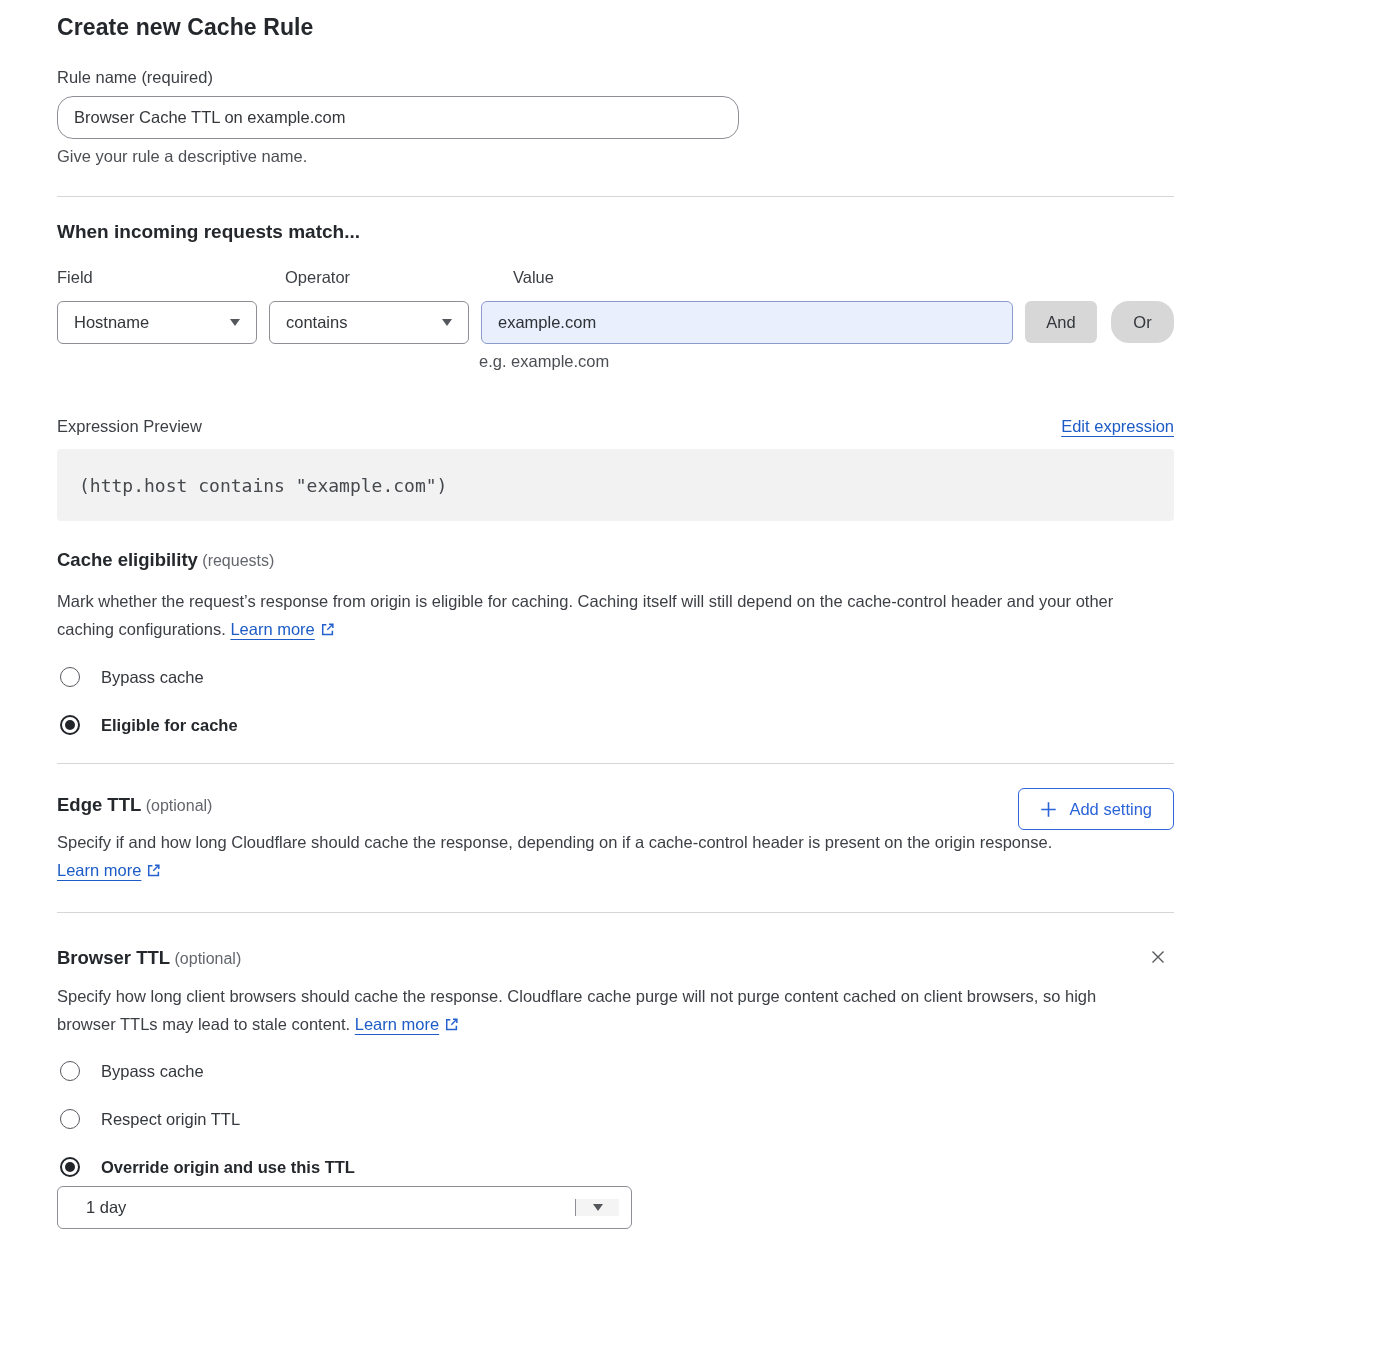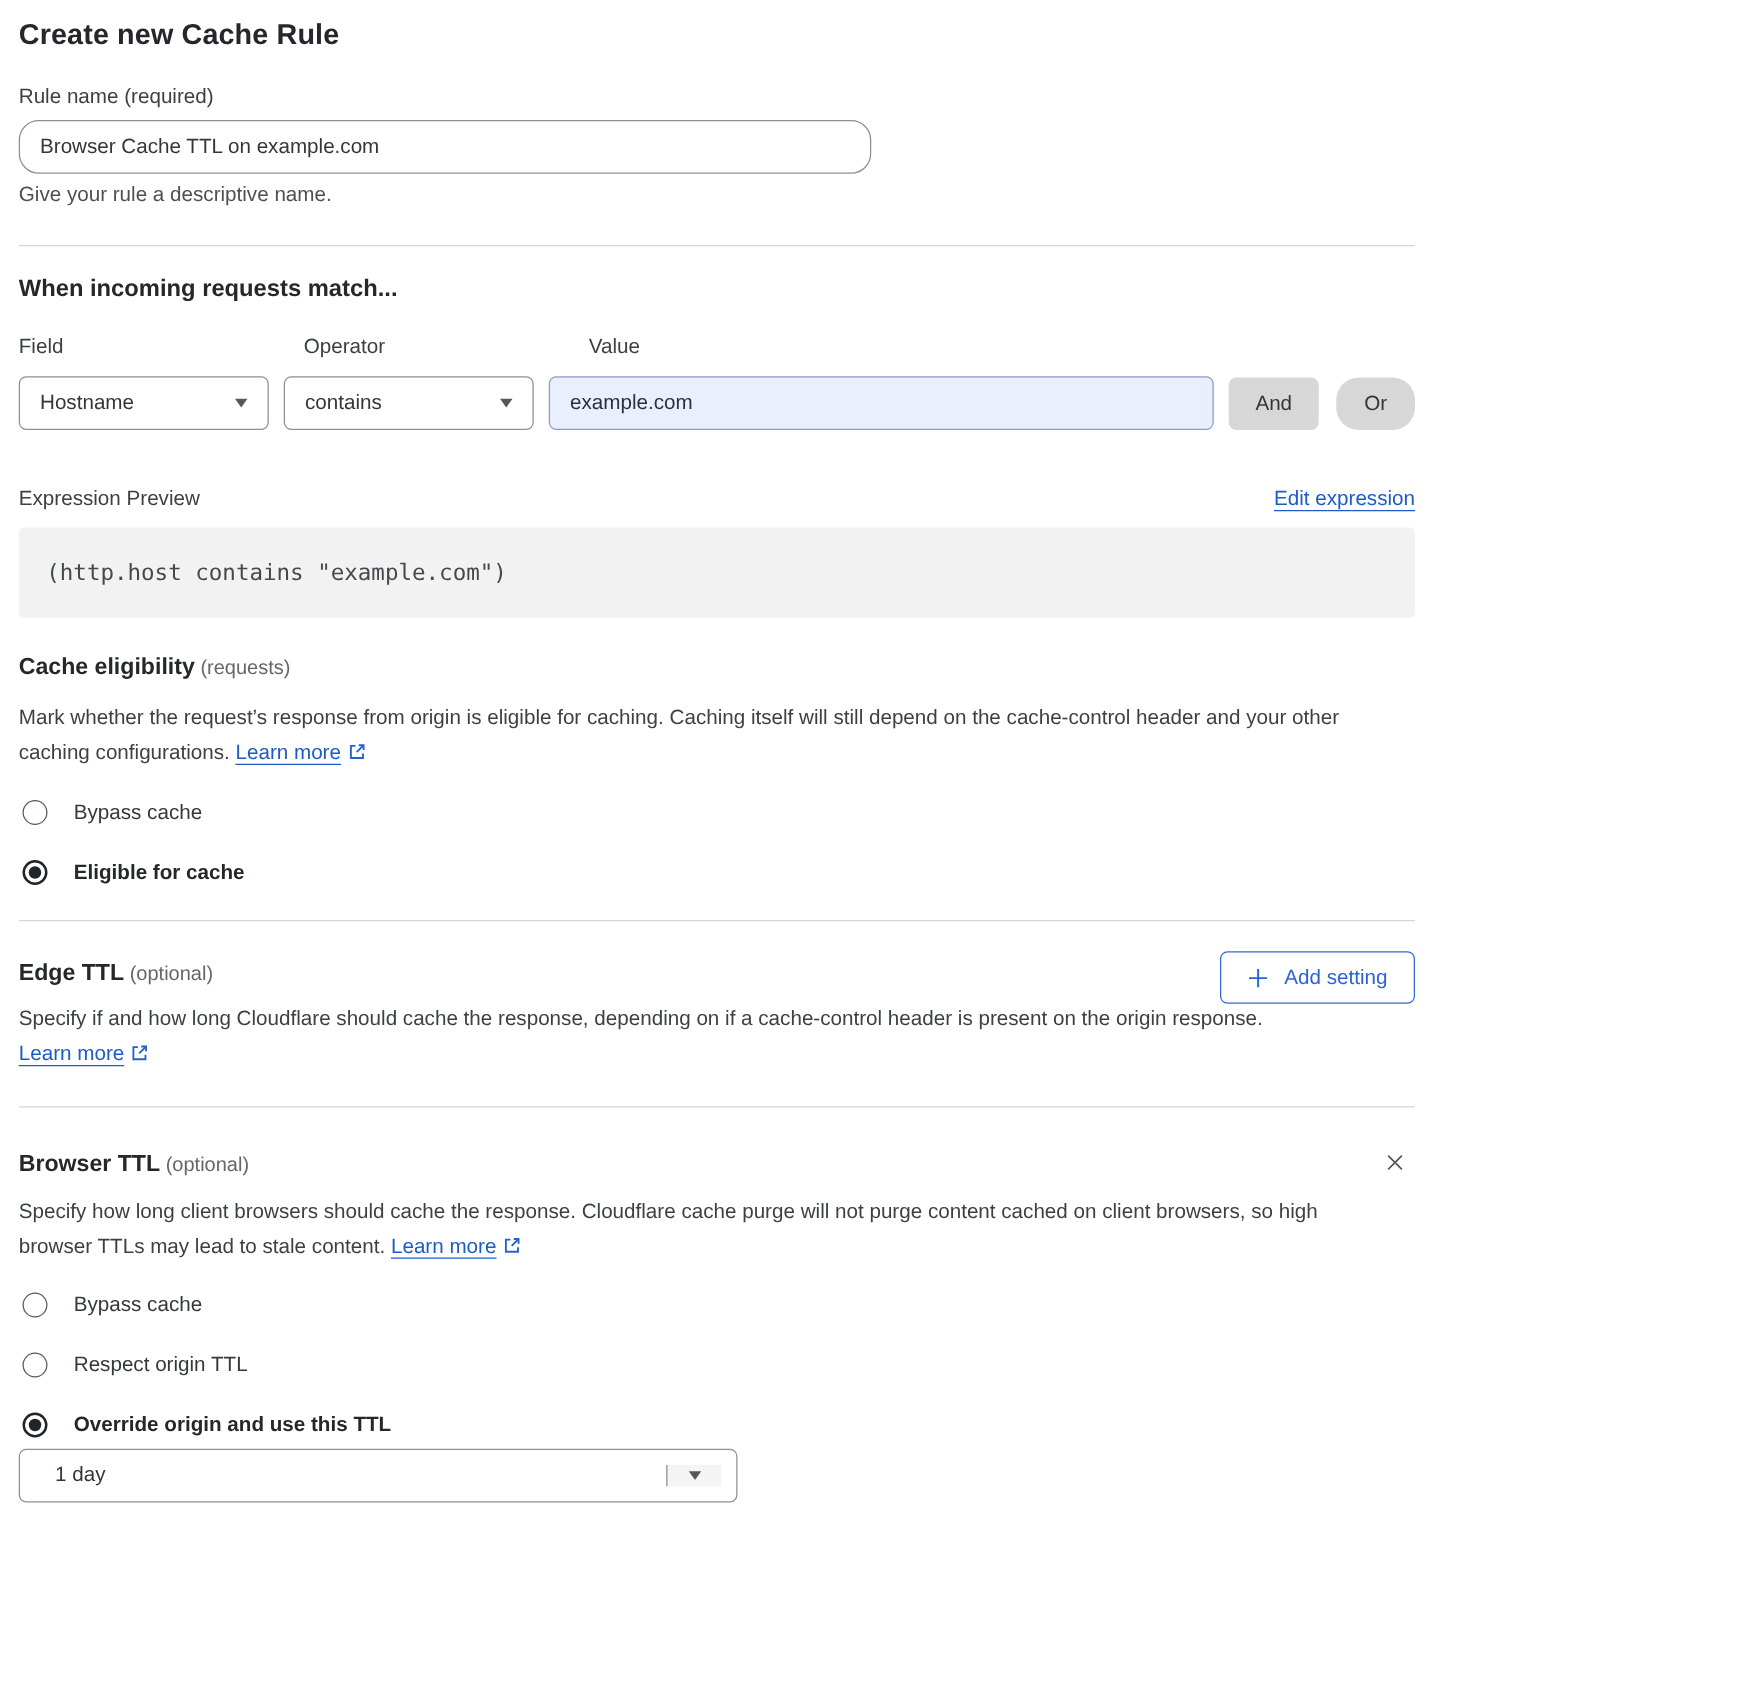--- a/index.html
+++ b/index.html
@@ -3,42 +3,42 @@
 <meta charset="utf-8">
 <style>
   * { box-sizing: border-box; margin: 0; padding: 0; }
   html, body { background: #ffffff; }
   body {
     width: 1400px;
     font-family: "Liberation Sans", "DejaVu Sans", sans-serif;
     color: #383b40;
     -webkit-font-smoothing: antialiased;
   }
-  .page { padding: 14px 20px 18px 15px; width: 1152px; }
+  .page { padding: 14px 20px 18px 15px; width: 1152px; margin-left: 42px; }
 
   h1.page-title {
     font-size: 23px; font-weight: 700; color: #24272b; letter-spacing: .1px;
   }
   .field-label { font-size: 16.5px; color: #3c3f44; display: block; }
   .helper-text { font-size: 16.5px; color: #4c4f54; }
   .muted { color: #63666c; font-weight: 400; font-size: 16px; }
 
   .text-input {
     display: block; width: 682px; height: 43px;
     border: 1px solid #8c8f94; border-radius: 16px;
     padding: 0 16px; font-size: 16.5px; color: #33363a;
     font-family: inherit; background: #fff; outline: none;
   }
   hr.divider { border: none; border-top: 1px solid #d6d6d6; }
 
   h2.section-heading { font-size: 19px; font-weight: 700; color: #24272b; }
 
   .labels-row { display: flex; gap: 16px; }
   .labels-row .col-s { width: 212px; }
-  .controls-row { display: flex; align-items: flex-end; }
+  .controls-row { display: flex; align-items: flex-start; }
 
   .select {
     height: 43px; width: 200px; border: 1px solid #8c8f94; border-radius: 6px;
     display: flex; align-items: center; justify-content: space-between;
     padding: 0 16px; font-size: 16.5px; color: #33363a; background: #fff;
     cursor: pointer; margin-right: 12px;
   }
   .caret {
     width: 0; height: 0;
     border-left: 5.5px solid transparent; border-right: 5.5px solid transparent;
@@ -145,20 +145,21 @@
     </div>
     <div class="select">
       <span>contains</span>
       <span class="caret"></span>
     </div>
     <input class="value-input" type="text" value="example.com" style="">
     <button class="gray-btn and-btn">And</button>
     <button class="gray-btn or-btn">Or</button>
   </div>
 
+  <div class="helper-text value-helper mt-8">e.g. example.com</div>
 
   <div class="expr-row mt-46">
     <span class="field-label">Expression Preview</span>
     <a class="link">Edit expression</a>
   </div>
   <div class="code-block mt-13">
     <span>(http.host contains "example.com")</span>
   </div>
 
 

